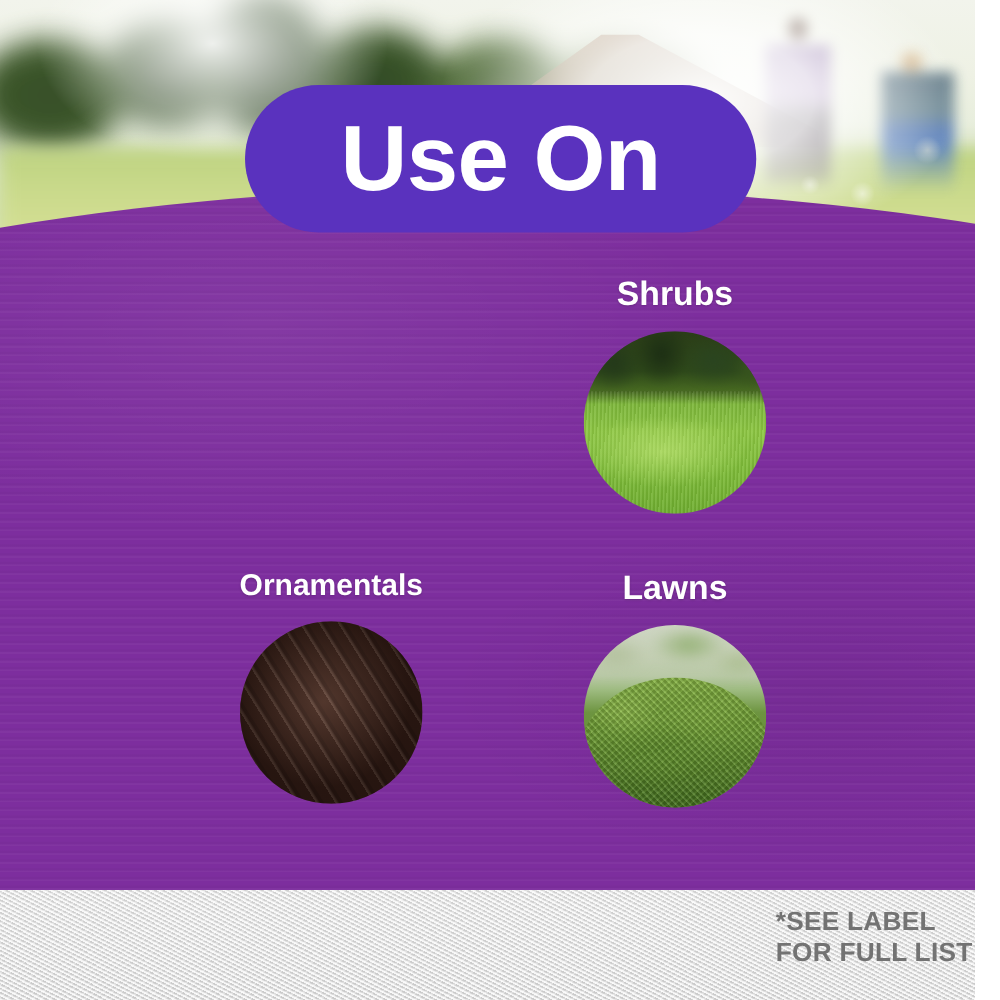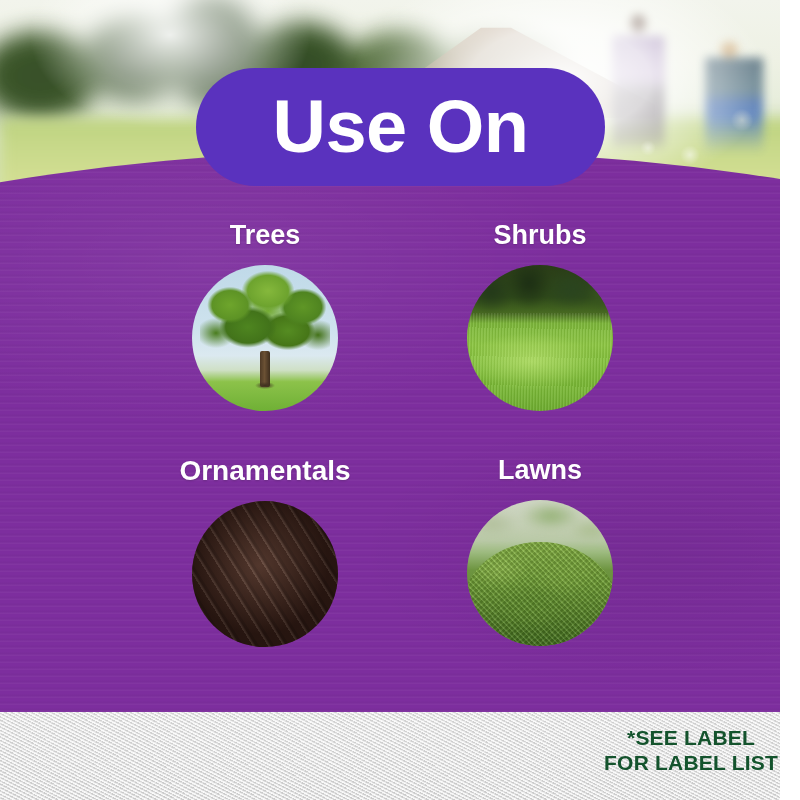--- a/index.html
+++ b/index.html
@@ -78,21 +78,21 @@
 
   
   .grid{position:absolute;left:0;top:222px;width:800px;height:470px;}
   .cat{position:absolute;width:260px;text-align:center;}
   .cat.c0{left:135px;top:0px;}
   .cat.c1{left:410px;top:0px;}
   .cat.c2{left:135px;top:235px;}
   .cat.c3{left:410px;top:235px;}
   .cat-label{color:#ffffff;font-size:27px;font-weight:bold;line-height:1;
     text-shadow:0 1px 2px rgba(0,0,0,.18);}
-  .cat.c2 .cat-label{font-size:28px;}
+  .cat.c2 .cat-label{font-size:24px;}
   .circle{width:146px;height:146px;border-radius:50%;margin:16px auto 0;
     overflow:hidden;position:relative;}
 
   
   .ph-tree{position:absolute;inset:0;
     background:linear-gradient(180deg,#bfd9e8 0%,#cfe3ee 46%,#dbe9f0 62%,#cfe0c6 72%,#8cc24a 80%,#6fb035 100%);}
   .ph-tree .canopy{position:absolute;left:8px;top:6px;width:130px;height:104px;
     background:
       radial-gradient(ellipse 30px 24px at 30px 34px,#6ea52c 0%,#5d9325 60%,rgba(93,147,37,0) 76%),
       radial-gradient(ellipse 34px 26px at 68px 20px,#85b83c 0%,#6da32e 60%,rgba(109,163,46,0) 78%),
@@ -177,22 +177,22 @@
 
   
   .footer{position:absolute;left:0;top:712px;width:800px;height:88px;
     background:#e9e9e9;}
   .footer .grain{position:absolute;inset:0;
     background:
       repeating-linear-gradient(27deg,rgba(255,255,255,.8) 0px,rgba(255,255,255,.8) 1px,rgba(175,175,175,.30) 2px,rgba(175,175,175,.30) 3px),
       repeating-linear-gradient(-35deg,rgba(255,255,255,.55) 0px,rgba(255,255,255,.55) 1px,rgba(165,165,165,.24) 2px,rgba(165,165,165,.24) 4px),
       linear-gradient(180deg,#f0f0f0,#e4e4e4);
     opacity:.95;}
-  .footnote{position:absolute;right:22px;top:14px;text-align:center;
-    color:#14532d;font-size:21px;font-weight:bold;line-height:1.18;letter-spacing:.2px;}
+  .footnote{position:absolute;right:22px;top:14px;text-align:left;
+    color:#737373;font-size:21px;font-weight:bold;line-height:1.18;letter-spacing:.2px;}
   .footnote div{white-space:nowrap;}
 </style>
 </head>
 <body>
 
 <div id="poster">
 
   <div class="photo-band">
     <div class="pb-sky"></div>
     <div class="pb-trees"></div>
@@ -209,29 +209,20 @@
     <div class="stripes"></div>
     <div class="wash"></div>
   </div>
 
   <div class="use-on-pill">
     <span class="use-on-text">Use On</span>
   </div>
 
   <div class="grid">
 
-    <div class="cat c0">
-      <div class="cat-label">Trees</div>
-      <div class="circle">
-        <div class="ph-tree">
-          <div class="canopy"></div>
-          <div class="trunk"></div>
-        </div>
-      </div>
-    </div>
 
     <div class="cat c1">
       <div class="cat-label">Shrubs</div>
       <div class="circle">
         <div class="ph-lawn">
           <div class="hedge"></div>
           <div class="blades"></div>
           <div class="sheen"></div>
         </div>
       </div>
@@ -258,17 +249,17 @@
         </div>
       </div>
     </div>
 
   </div>
 
   <div class="footer">
     <div class="grain"></div>
     <div class="footnote">
       <div>*SEE LABEL</div>
-      <div>FOR LABEL LIST</div>
+      <div>FOR FULL LIST</div>
     </div>
   </div>
 
 </div>
 
 </body></html>

